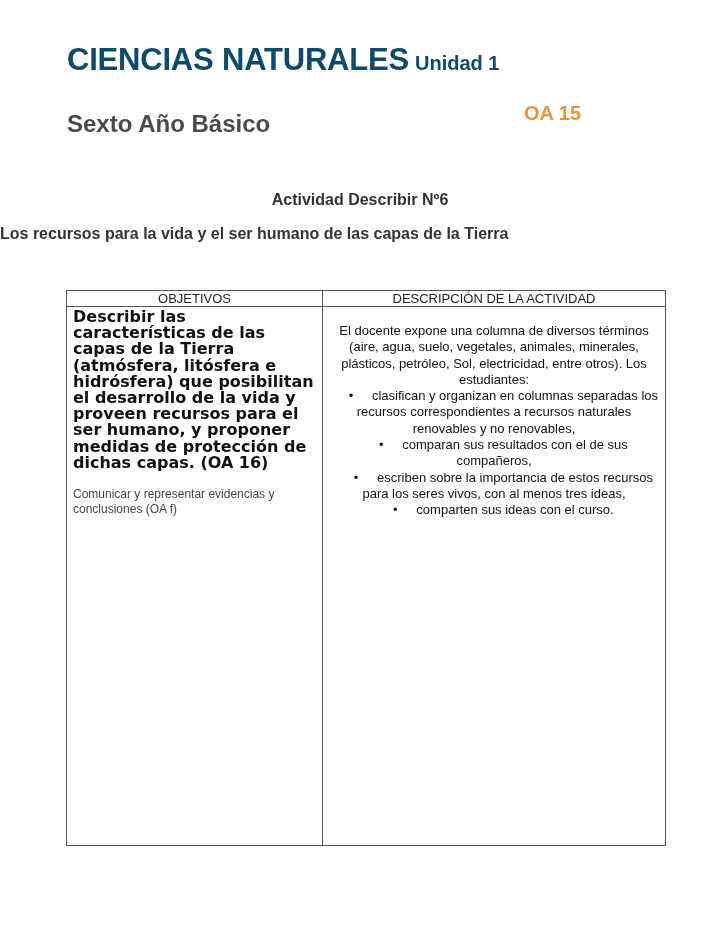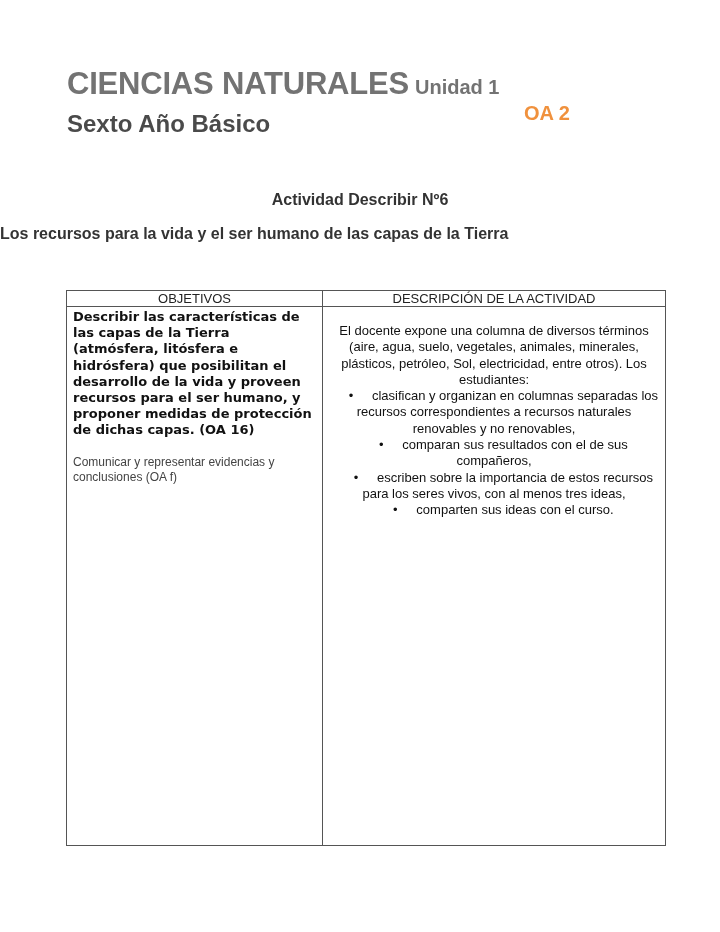--- a/index.html
+++ b/index.html
@@ -2,21 +2,21 @@
 <html><head>
 <meta charset="utf-8">
 <style>
   html, body { margin: 0; padding: 0; }
   body {
     width: 720px; height: 932px; background: #ffffff; position: relative; overflow: hidden;
     font-family: "Liberation Sans", sans-serif; color: #222;
   }
   .title-line {
     position: absolute; left: 67px; top: 42px; white-space: nowrap;
-    color: #737373; font-weight: bold; margin-top: 24px;
+    color: #0c4a6e; font-weight: bold;
   }
   .title-main { font-size: 31px; letter-spacing: -0.2px; }
   .title-unit { font-size: 20px; margin-left: 6px; }
   .subtitle {
     position: absolute; left: 67px; top: 98px; font-size: 24px; font-weight: bold; color: #4a4a4a; margin-top: 12px;
   }
   .oa {
     position: absolute; left: 524px; top: 102px; font-size: 20px; font-weight: bold; color: #f0913d;
   }
   .act-title {
@@ -33,39 +33,39 @@
   }
   table.main th {
     font-weight: normal; font-size: 13px; color: #222; height: 15px; padding: 0;
     border: 1px solid #555; line-height: 15px;
   }
   table.main td {
     vertical-align: top; border: 1px solid #555; padding: 0;
   }
   td.col1 { width: 255px; }
   .obj-bold {
-    font-family: "DejaVu Sans", sans-serif; font-weight: bold; font-size: 13px;
+    font-family: "DejaVu Sans", sans-serif; font-weight: bold; font-size: 16px;
     line-height: 16.2px; color: #111; padding: 2px 4px 0 6px;
   }
   .obj-skill {
     font-size: 12px; line-height: 15px; color: #444; padding: 16px 4px 0 6px;
   }
   .desc {
     font-size: 13px; line-height: 16.3px; color: #111; padding: 16px 6px 0 6px; text-align: center;
   }
   .bullet { display: inline-block; width: 42px; }
 </style>
 </head>
 <body>
 
 <div class="title-line">
   <span class="title-main">CIENCIAS NATURALES</span><span class="title-unit">Unidad 1</span>
 </div>
 <div class="subtitle">Sexto Año Básico</div>
-<div class="oa">OA 2</div>
+<div class="oa">OA 15</div>
 
 <div class="act-title">Actividad Describir Nº6</div>
 <div class="act-sub">Los recursos para la vida y el ser humano de las capas de la Tierra</div>
 
 <table class="main">
   <tbody>
       <tr>
     <th>OBJETIVOS</th>
     <th>DESCRIPCIÓN DE LA ACTIVIDAD</th>
   </tr>

